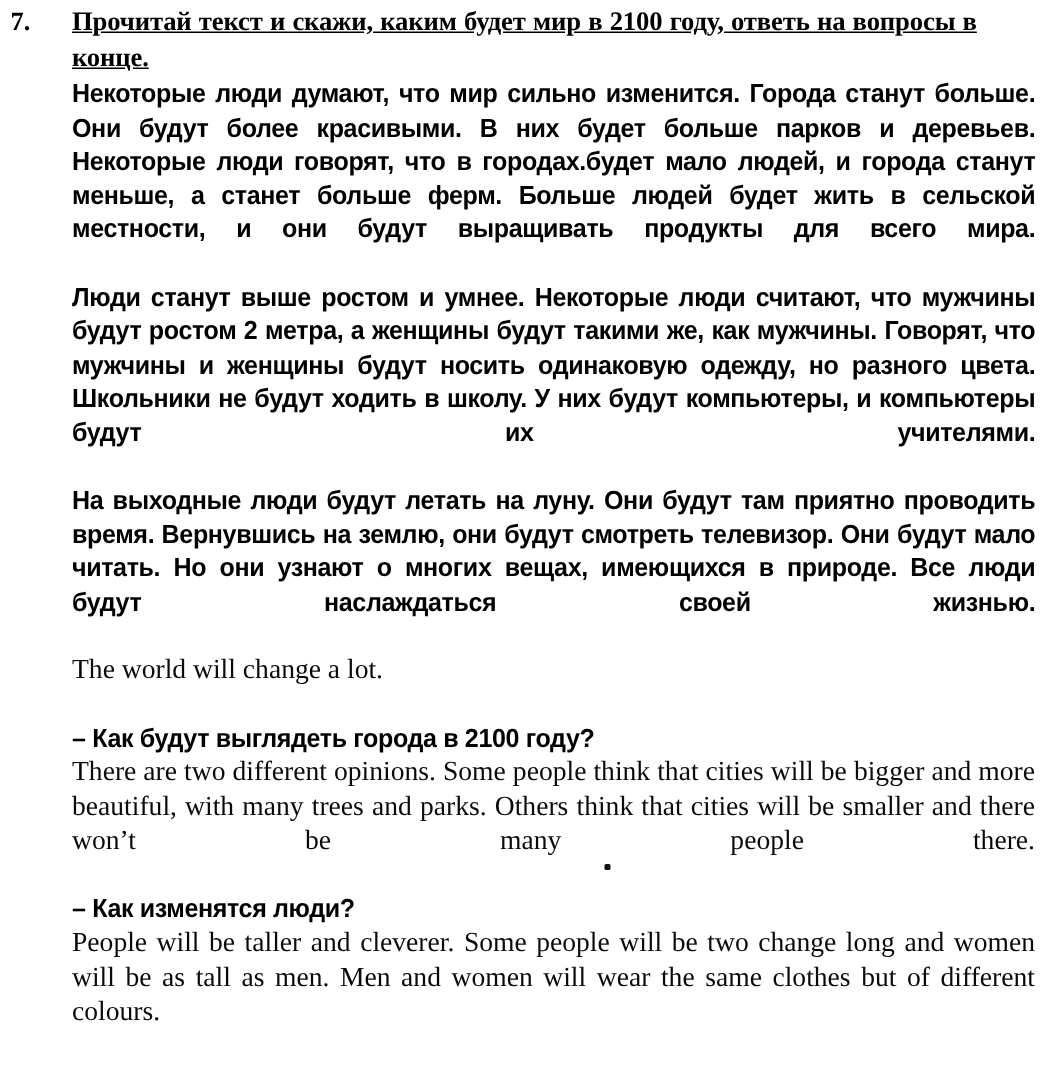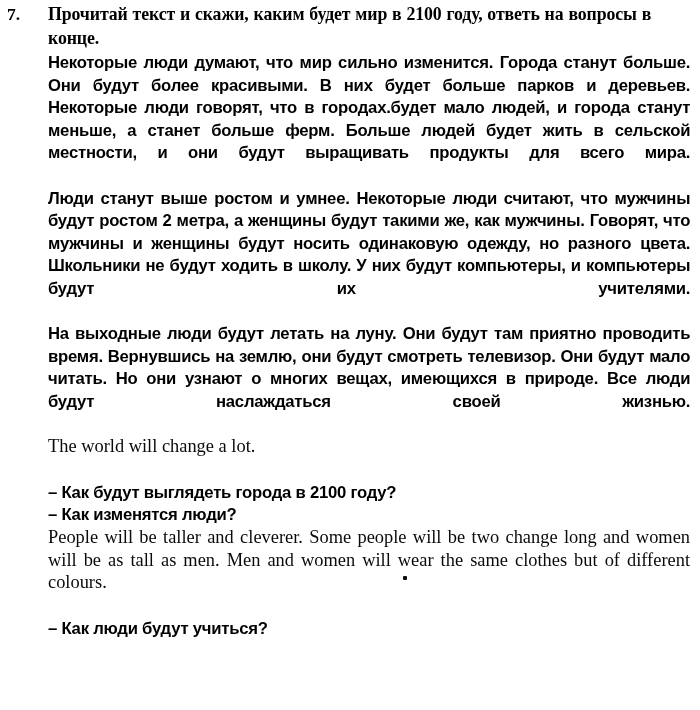--- a/index.html
+++ b/index.html
@@ -43,20 +43,21 @@
   .exercise-title {
     font-family: "Liberation Serif", serif;
     font-weight: bold;
     font-size: 17.8px;
     line-height: 23.5px;
     letter-spacing: -0.1px;
     text-align: left;
     word-spacing: 0.5px;
     margin: 0;
     padding-right: 8px;
+    text-decoration: underline;
   }
 
   
   .body-block {
     padding-left: 48px;
     padding-right: 10px;
     margin-top: 1px;
   }
 
   
@@ -140,20 +141,21 @@
 
     <p class="ru">Некоторые люди думают, что мир сильно изменится. Города станут больше. Они будут более красивыми. В них будет больше парков и деревьев. Некоторые люди говорят, что в городах.будет мало людей, и города станут меньше, а станет больше ферм. Больше людей будет жить в сельской местности, и они будут выращивать продукты для всего мира.</p>
 
     <p class="ru">Люди станут выше ростом и умнее. Некоторые люди считают, что мужчины будут ростом 2 метра, а женщины будут такими же, как мужчины. Говорят, что мужчины и женщины будут носить одинаковую одежду, но разного цвета. Школьники не будут ходить в школу. У них будут компьютеры, и компьютеры будут их учителями.</p>
 
     <p class="ru">На выходные люди будут летать на луну. Они будут там приятно проводить время. Вернувшись на землю, они будут смотреть телевизор. Они будут мало читать. Но они узнают о многих вещах, имеющихся в природе. Все люди будут наслаждаться своей жизнью.</p>
 
     <p class="en single">The world will change a lot.</p>
 
     <p class="ru-q">– Как будут выглядеть города в 2100 году?</p>
+    <p class="en">There are two different opinions. Some people think that cities will be bigger and more beautiful, with many trees and parks. Others think that cities will be smaller and there won’t be many people there.</p>
 
     <p class="ru-q">– Как изменятся люди?</p>
     <p class="en">People will be taller and cleverer. Some people will be two change long and women will be as tall as men. Men and women will wear the same clothes but of different colours.</p>
 
     <p class="ru-q">– Как люди будут учиться?</p>
 
   </div>
 
   <span class="speck s1"></span>
 

